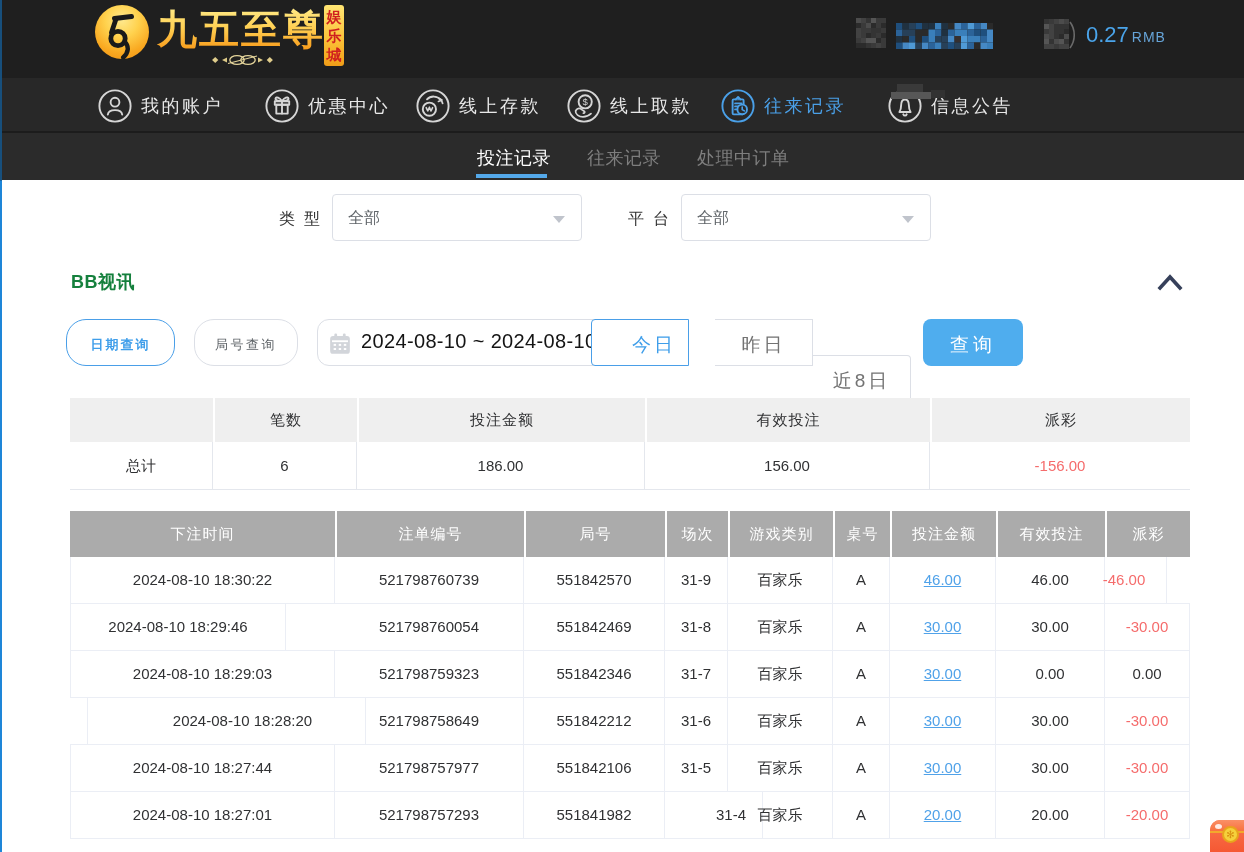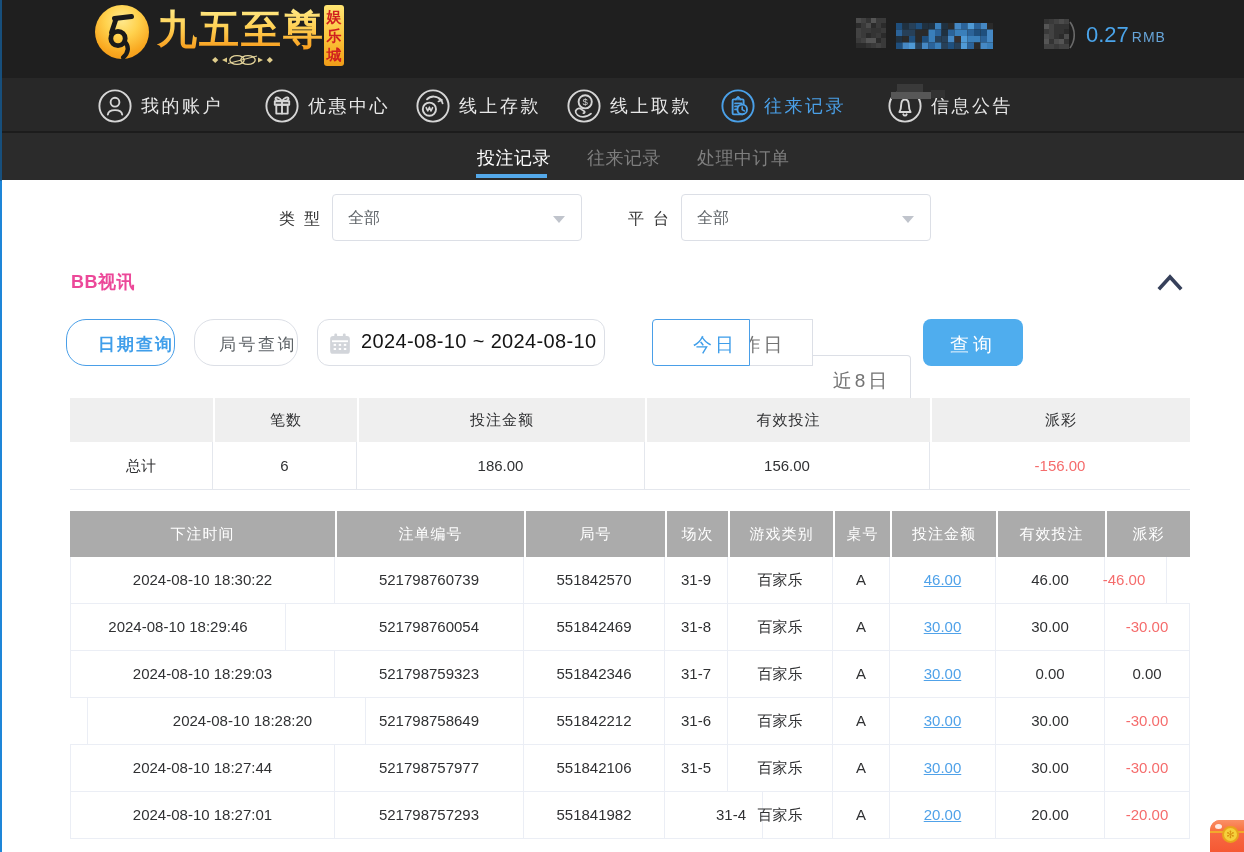--- a/index.html
+++ b/index.html
@@ -36,33 +36,33 @@
 .tab { position:absolute; top:13px; font-size:18px; color:#7e7e7e; white-space:nowrap; letter-spacing:0.5px; }
 .tab.on { color:#ffffff; }
 #tabline { position:absolute; left:476px; top:174px; width:71px; height:4px; background:#54a9ea; }
 
 .flabel { position:absolute; top:209px; font-size:16px; color:#333; letter-spacing:9px; }
 .fsel { position:absolute; top:194px; width:250px; height:47px; border:1px solid #dcdfe6; border-radius:4px;
   background:#fff; font-size:16px; color:#5f6468; line-height:45px; padding-left:15px; }
 .fsel .car { position:absolute; right:16px; top:21px; width:0; height:0;
   border-left:6px solid transparent; border-right:6px solid transparent; border-top:7px solid #c0c4cc; }
 
-#bbt { position:absolute; left:71px; top:270px; font-size:18px; font-weight:bold; color:#ec4899; letter-spacing:0.5px; }
+#bbt { position:absolute; left:71px; top:270px; font-size:18px; font-weight:bold; color:#15803d; letter-spacing:0.5px; }
 #chev { position:absolute; left:1156px; top:271px; }
 
-.cbtn { position:absolute; top:319px; height:47px; text-align:right; line-height:49px; font-size:17px;
+.cbtn { position:absolute; top:319px; height:47px; text-align:center; line-height:49px; font-size:13px;
   border-radius:20px; background:#fff; white-space:nowrap; }
 #btnDate { left:66px; width:109px; border:1px solid #4a9fe8; color:#3f9eea; font-weight:bold; letter-spacing:2px; }
 #btnJu   { left:194px; width:104px; border:1px solid #dcdfe6; color:#5f6468; letter-spacing:2.5px; }
 #datebox { position:absolute; left:317px; top:319px; width:288px; height:47px; border:1px solid #dcdfe6;
   border-radius:12px; background:#fff; }
 #datebox .dtx { position:absolute; left:43px; top:10px; font-size:20px; letter-spacing:0.35px; color:#141414; white-space:nowrap; }
 .gbtn { position:absolute; top:319px; height:47px; width:98px; background:#fff; border:1px solid #dcdfe6;
   text-align:center; line-height:49px; font-size:19px; color:#737373; letter-spacing:3px; }
-#gToday { left:652px; border:1px solid #4a9fe8; color:#3f9eea; border-radius:4px 0 0 4px; z-index:2;padding-left:28px; }
+#gToday { left:591px; border:1px solid #4a9fe8; color:#3f9eea; border-radius:4px 0 0 4px; z-index:2;padding-left:28px; }
 #gYest  { left:715px; border-left:none; }
 #gD8    { left:813px; border-left:none; border-radius:0 4px 4px 0;margin-top:36px; }
 #btnQuery { position:absolute; left:923px; top:319px; width:100px; height:47px; background:#4fadee;
   border-radius:8px; color:#fff; font-size:19px; text-align:center; line-height:51px; letter-spacing:4px; }
 
 .shc { position:absolute; top:398px; height:44px; background:#efefef; color:#303133; font-size:15px;
   text-align:center; line-height:44px; letter-spacing:1px; }
 .sbc { position:absolute; top:442px; height:48px; color:#303133; font-size:15px;
   text-align:center; line-height:47px; border-bottom:1px solid #e4e7ed; }
 

